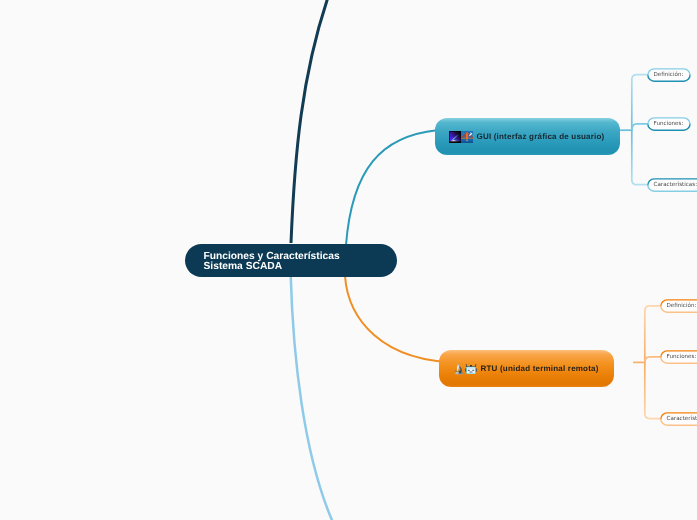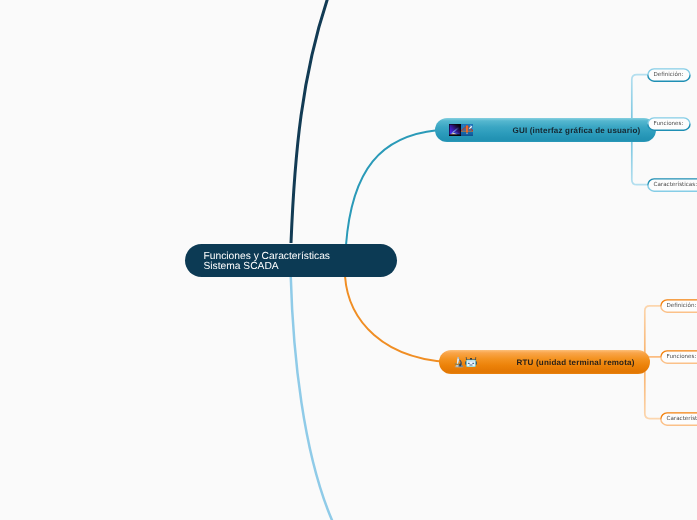--- a/index.html
+++ b/index.html
@@ -5,26 +5,26 @@
   html,body{margin:0;padding:0;}
   body{width:697px;height:520px;overflow:hidden;background:#fafafa;-webkit-font-smoothing:antialiased;text-rendering:geometricPrecision;
        font-family:"Liberation Sans",sans-serif;position:relative;}
   #stage{position:absolute;left:0;top:0;width:697px;height:520px;overflow:hidden;}
   svg.links{position:absolute;left:0;top:0;width:697px;height:520px;}
 
   .node{position:absolute;box-sizing:border-box;display:flex;align-items:center;white-space:nowrap;}
   .node span, .node div{transform:translateZ(0);}
 
   .central{left:185px;top:244px;width:212px;height:33px;background:#0c3a54;
-           border-radius:17px;color:#ffffff;font-weight:normal;font-size:10.25px;
+           border-radius:17px;color:#ffffff;font-weight:bold;font-size:10.25px;
            font-family:"Liberation Sans",sans-serif;
            line-height:10.4px;padding-left:18.5px;padding-top:8px;align-items:flex-start;}
 
-  .branch{height:24px;border-radius:12px;padding:0 15.5px 0 14px;font-weight:bold;font-size:8px;
-          letter-spacing:0.2px;font-family:"Liberation Sans",sans-serif;gap:36px;}
+  .branch{height:37px;border-radius:12px;padding:0 15.5px 0 14px;font-weight:bold;font-size:8px;
+          letter-spacing:0.2px;font-family:"Liberation Sans",sans-serif;}
   .gui{left:435px;top:118.2px;
        background:linear-gradient(180deg,#86d0e0 0%,#55b7cf 12%,#3aa6c3 38%,#2b9bbb 65%,#2494b5 82%,#2191b2 93%,#2b99b9 100%);
        color:#15252e;}
   .rtu{left:439px;top:350.3px;
        background:linear-gradient(180deg,#fdc07a 0%,#f9a54a 12%,#f3921f 38%,#ec8209 65%,#e67a04 82%,#e27703 93%,#ea8310 100%);
        color:#2a2118;}
 
   .leaf{position:absolute;box-sizing:border-box;height:14px;
         display:flex;align-items:center;padding:0 7px;
         font-family:"DejaVu Sans",sans-serif;

